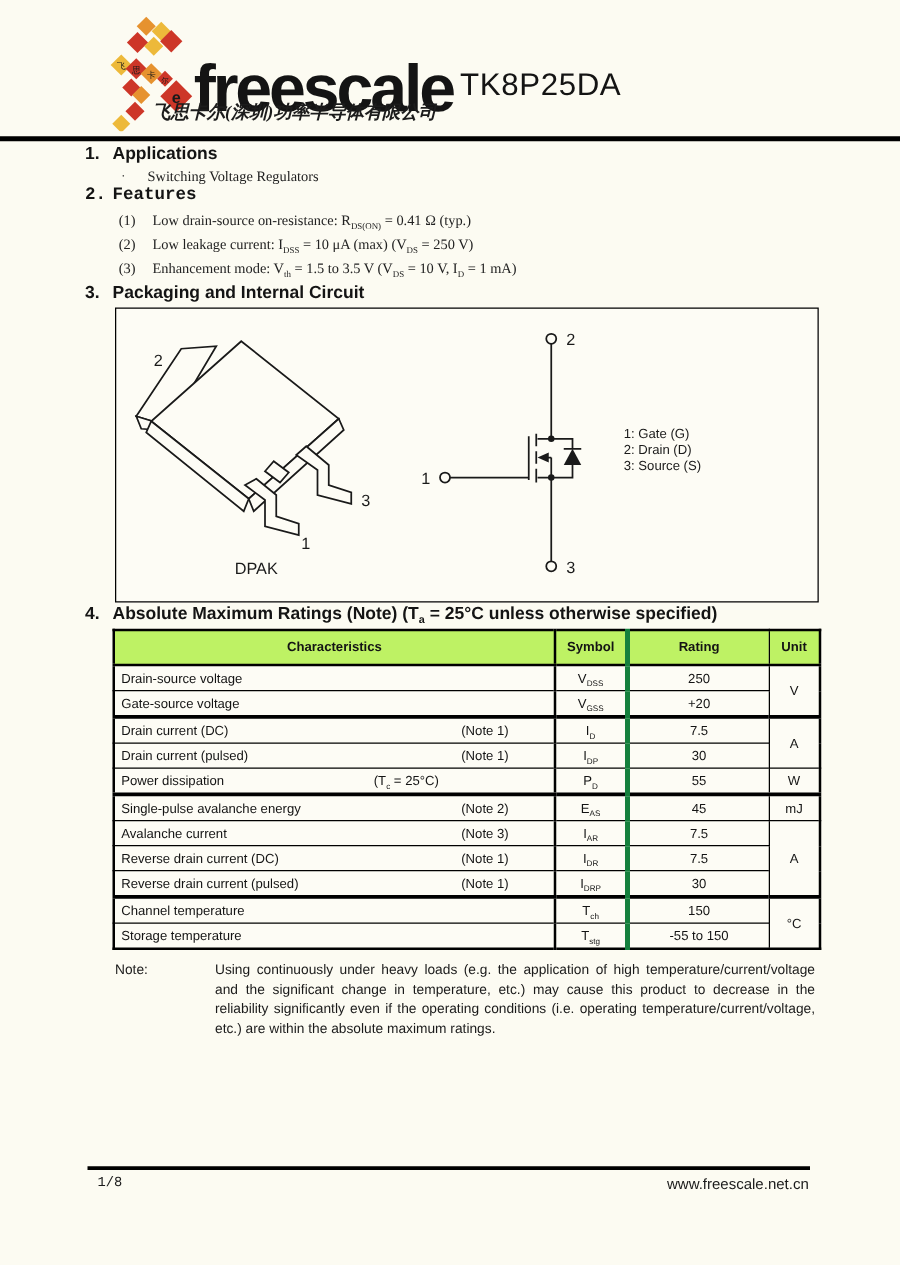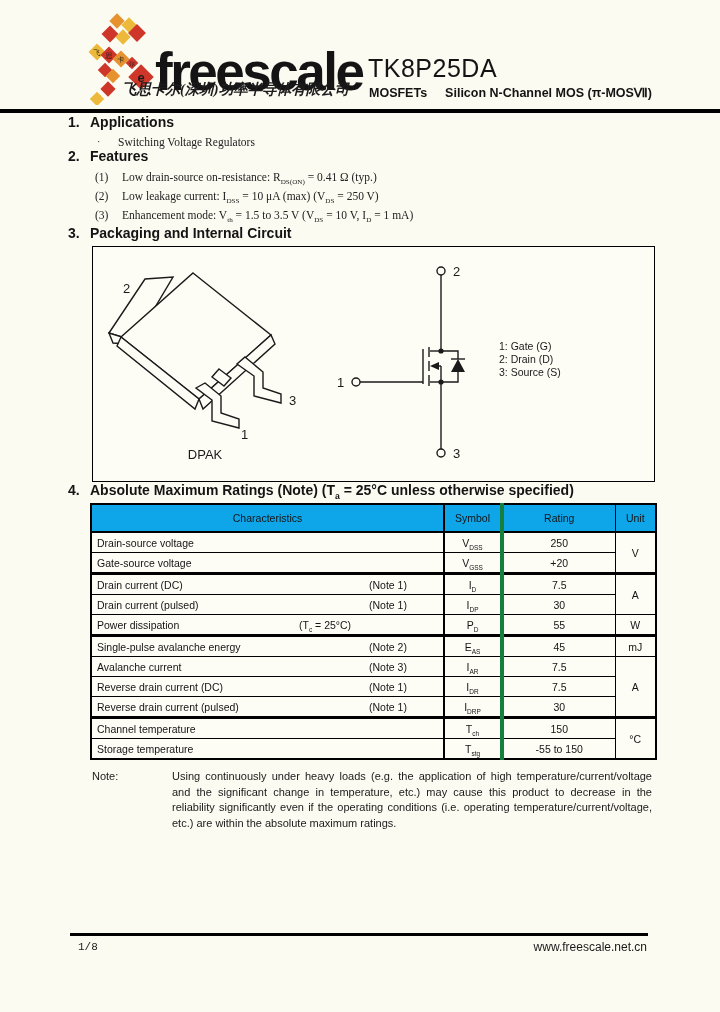--- a/index.html
+++ b/index.html
@@ -14,21 +14,21 @@
   .part{position:absolute;left:368px;top:54px;font-size:25px;color:#141414;letter-spacing:0.5px;}
   .subtitle{position:absolute;left:369px;top:85px;font-size:12.5px;font-weight:bold;color:#141414;white-space:nowrap;}
   .subtitle .gap{display:inline-block;width:18px;}
   .hdr-rule{position:absolute;top:109px;left:0;width:720px;height:4px;background:#000;}
 
   
   main{position:absolute;top:114px;left:0;width:609px;}
   h2.sec{margin:0 0 0 68px;font-size:14px;font-weight:bold;color:#141414;}
   h2.sec .num{display:inline-block;width:22px;}
   .s1{margin-top:30px;}
-  .s2{margin-top:13px;}
+  .s2{margin-top:13px;font-family:Liberation Mono, monospace;}
   .s3{margin-top:12px;}
   .s4{margin-top:13px;font-size:13.5px;}
   sub{font-size:0.62em;line-height:0;}
 
   
   .app-list{margin:6px 0 0 0;padding:0;list-style:none;}
   .app-list li{font-family:"Liberation Serif",serif;font-size:11.5px;color:#222;margin-left:97px;}
   .app-list .blt{display:inline-block;width:21px;font-size:10px;vertical-align:1px;}
   .feat-list{margin:4px 0 0 0;}
   .feat-row{font-family:"Liberation Serif",serif;font-size:11.5px;color:#222;line-height:19px;margin-left:95px;}
@@ -38,21 +38,21 @@
   .circuit-box{margin:5px 0 0 92px;width:561px;height:234px;border:1.5px solid #000;background:#fdfcf5;}
   .circuit-box svg{display:block;}
   .dwg{stroke:#1a1a1a;fill:none;stroke-width:1.4;}
   .dwg-f{stroke:#1a1a1a;fill:#fdfcf5;stroke-width:1.4;}
   .blk{fill:#1a1a1a;stroke:none;}
   .svgtxt{font-family:"Liberation Sans",sans-serif;fill:#1a1a1a;stroke:none;}
 
   
   table.ratings{margin:5px 0 0 90px;border-collapse:collapse;table-layout:fixed;width:565px;border:2px solid #000;background:#fdfcf5;font-size:10.5px;color:#141414;}
   col.c-char{width:353px;} col.c-sym{width:58px;} col.c-rat{width:113px;} col.c-unit{width:41px;}
-  .ratings th{height:24px;background:#0ea5e9;font-weight:normal;border:1px solid #000;border-bottom:2px solid #000;}
+  .ratings th{height:24px;background:#bef264;font-weight:bold;border:1px solid #000;border-bottom:2px solid #000;}
   .ratings td{height:19px;border:1px solid #000;padding:0;text-align:center;vertical-align:middle;}
   .ratings td.char{text-align:left;padding-left:5px;position:relative;}
   .ratings td.sym,.ratings th.sym{border-left:2px solid #000;border-right:4px solid #15803d;}
   .ratings tr.group-end td{border-bottom:3px solid #000;}
   .ratings td.unit-thick{border-bottom:3px solid #000;}
   .ratings .note{position:absolute;top:50%;transform:translateY(-50%);}
   .ratings .note-right{left:277px;}
   .ratings .note-mid{left:207px;}
 
   
@@ -90,21 +90,20 @@
         <text class="svgtxt" x="12" y="42" font-size="7" fill="#fff" text-anchor="middle">飞</text>
         <text class="svgtxt" x="24" y="45" font-size="7" fill="#fff" text-anchor="middle">思</text>
         <text class="svgtxt" x="36" y="49" font-size="7" fill="#fff" text-anchor="middle">卡</text>
         <text class="svgtxt" x="47" y="53" font-size="6" fill="#fff" text-anchor="middle">尔</text>
         <text class="svgtxt" x="56" y="69" font-size="13" font-weight="bold" fill="#fff" text-anchor="middle">e</text>
       </g>
     </svg>
     <div class="brand">freescale</div>
     <div class="company-cn">飞思卡尔(深圳)功率半导体有限公司</div>
     <div class="part">TK8P25DA</div>
-    <div class="subtitle"><span>MOSFETs</span><span class="gap"></span><span>Silicon N-Channel MOS (π-MOSⅦ)</span></div>
     <div class="hdr-rule"></div>
   </div>
 
   <main>
 
     <h2 class="sec s1"><span class="num">1.</span><span>Applications</span></h2>
     <ul class="app-list" id="app-list">
         <li><span class="blt">·</span>Switching Voltage Regulators</li>
       </ul>
 

